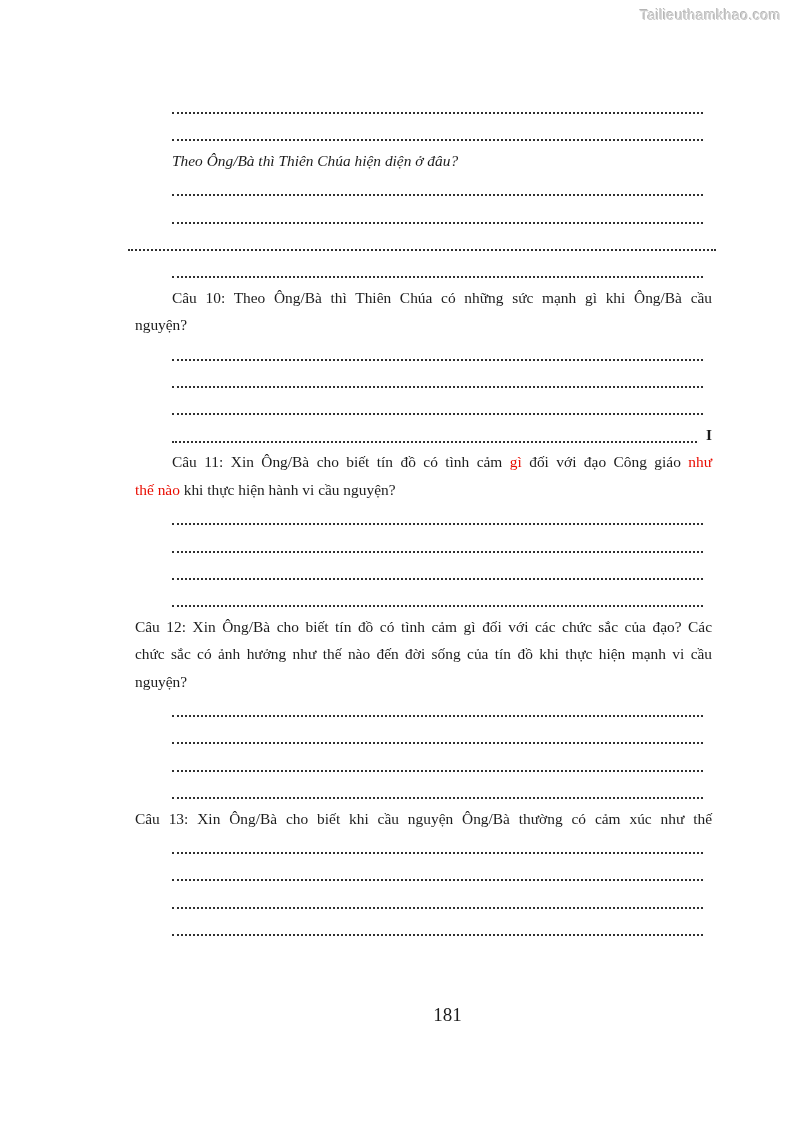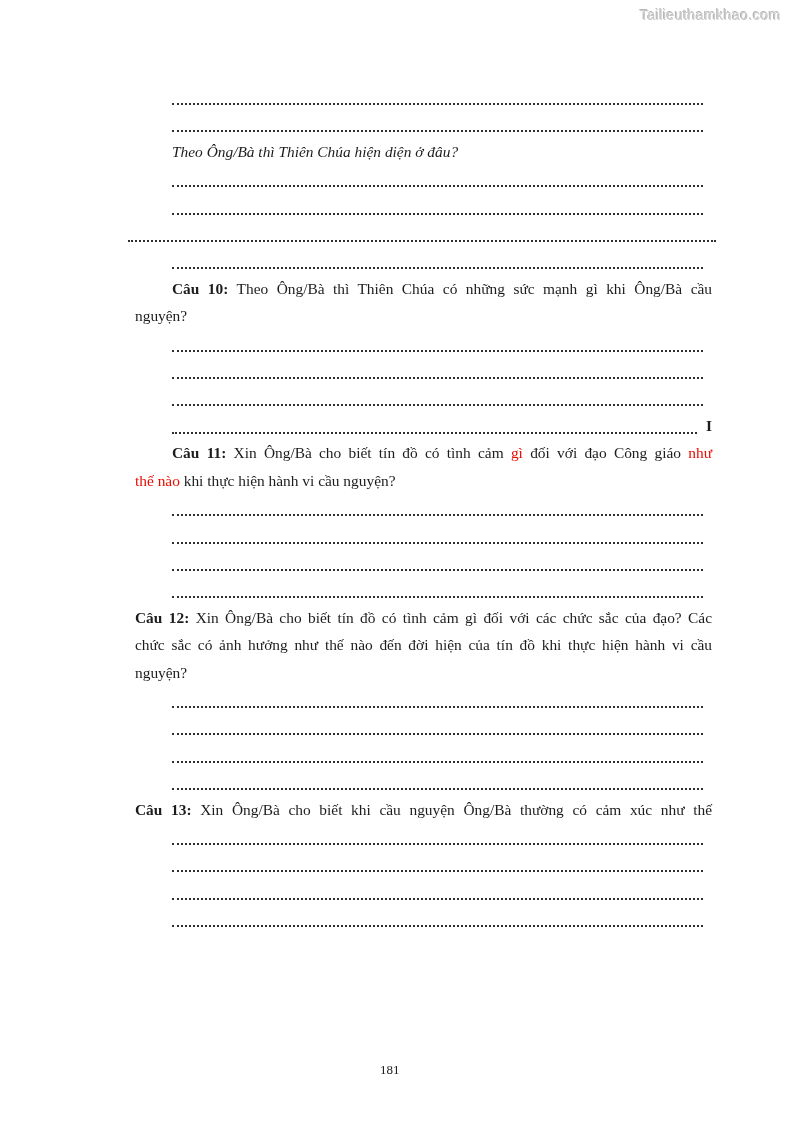--- a/index.html
+++ b/index.html
@@ -15,45 +15,45 @@
     position:absolute;
     top:7px;right:13px;
     font-family:"Liberation Sans", sans-serif;
     font-size:14px;
     letter-spacing:0.5px;
     color:var(--wm,#c9c9c9);
     text-shadow:1px 1px 0 #ffffff, -1px -1px 0 #b5b5b5;
   }
   .content{
     position:absolute;
-    left:135px;top:83px;width:577px;
+    left:135px;top:92px;width:577px;
     font-size:15.4px;
     line-height:27.42px;
   }
   .row{height:27.42px;position:relative;overflow:visible;}
   .line{}
   .j{text-align:justify;text-align-last:justify;}
   .indent{padding-left:37px;}
   .italic{font-style:italic;}
-  .b{font-weight:bold;}
+  .b{font-weight:normal;}
   .r{color:var(--red,#e90c00);margin-top:15px;}
   .dotsrow{display:flex;align-items:flex-start;}
   .dots{
     flex:1;
     height:20px;
     border-bottom:2px dotted #2f2f2f;
     margin-right:9px;
   }
   .dotsrow.wide .dots{margin-left:-7px;margin-right:-4px;}
   .suffix{font-weight:bold;}
   .page-number{
     position:absolute;
-    top:1062px;left:380px;width:135px;
-    text-align:left;
-    font-size:13px;
+    top:1004px;left:380px;width:135px;
+    text-align:center;
+    font-size:19px;
   }
 </style>
 </head>
 <body>
 
 <div class="watermark">Tailieuthamkhao.com</div>
 
 <div class="content">
     <div class="row indent dotsrow">
       <span class="dots"></span>
@@ -97,21 +97,21 @@
     <div class="row indent dotsrow">
       <span class="dots"></span>
     </div>
     <div class="row indent dotsrow">
       <span class="dots"></span>
     </div>
     <div class="row indent dotsrow">
       <span class="dots"></span>
     </div>
     <div class="row j line"><span class="b">Câu 12:</span><span> Xin Ông/Bà cho biết tín đồ có tình cảm gì đối với các chức sắc của đạo? Các</span></div>
-    <div class="row j line"><span>chức sắc có ảnh hưởng như thế nào đến đời hiện của tín đồ khi thực hiện hành vi cầu</span></div>
+    <div class="row j line"><span>chức sắc có ảnh hưởng như thế nào đến đời sống của tín đồ khi thực hiện mạnh vi cầu</span></div>
     <div class="row line"><span>nguyện?</span></div>
     <div class="row indent dotsrow">
       <span class="dots"></span>
     </div>
     <div class="row indent dotsrow">
       <span class="dots"></span>
     </div>
     <div class="row indent dotsrow">
       <span class="dots"></span>
     </div>

